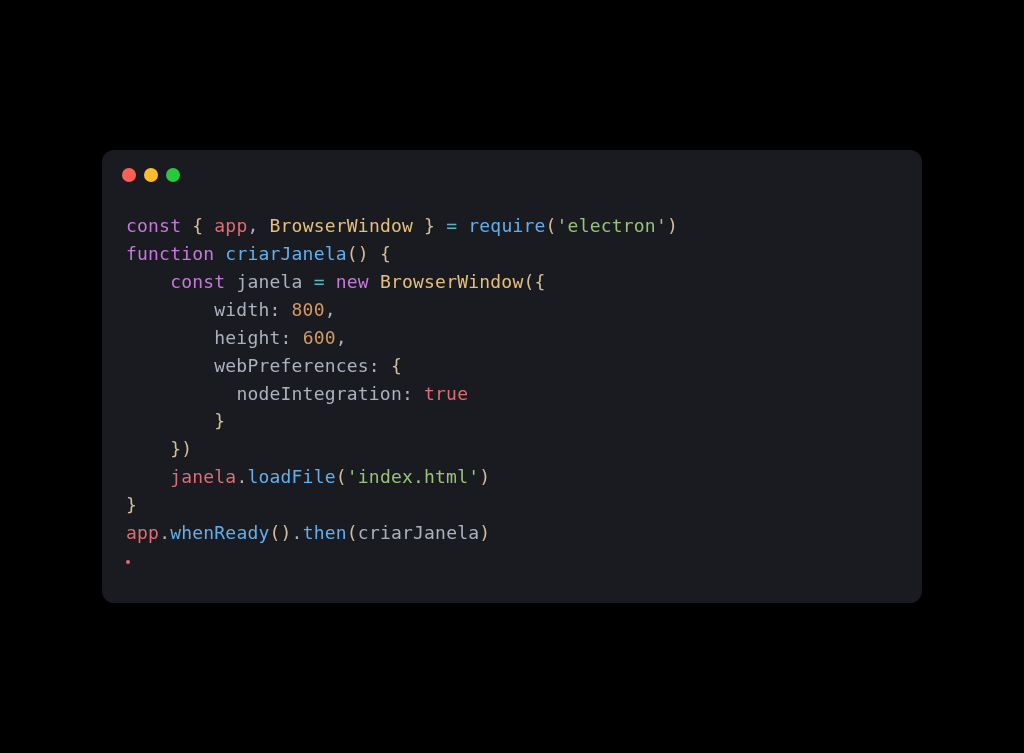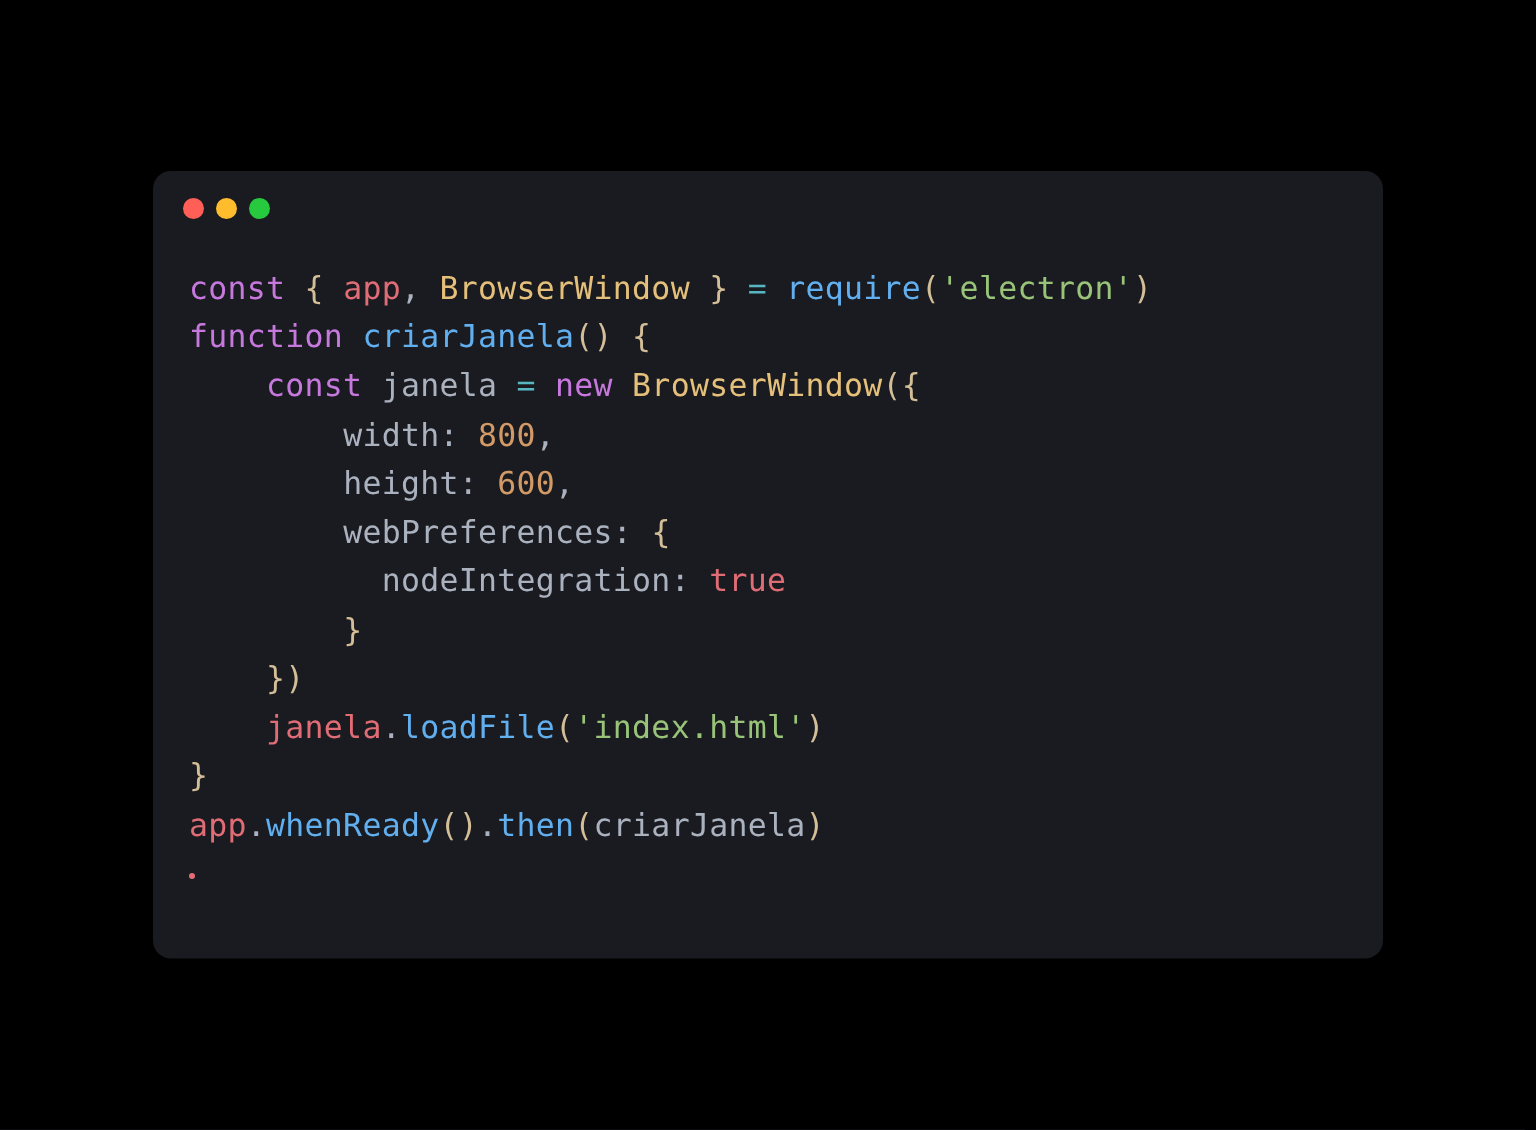--- a/index.html
+++ b/index.html
@@ -30,22 +30,22 @@
     }
     .traffic-light {
       width: 14px;
       height: 14px;
       border-radius: 50%;
     }
     .tl-close { background: #ff5f56; }
     .tl-min { background: #ffbd2e; }
     .tl-max { background: #27c93f; }
     .code-area {
-      padding: 30px 24px 40px 24px;
-      font-size: 21px;
+      padding: 30px 24px 28px 24px;
+      font-size: 18px;
       line-height: 1.55;
       color: #abb2bf;
       white-space: pre;
       letter-spacing: 0.2px;
     }
     .tok-keyword { color: #c678dd; }
     .tok-punct { color: #abb2bf; }
     .tok-brace { color: #d4be98; }
     .tok-var { color: #e06c75; }
     .tok-class { color: #e5c07b; }

